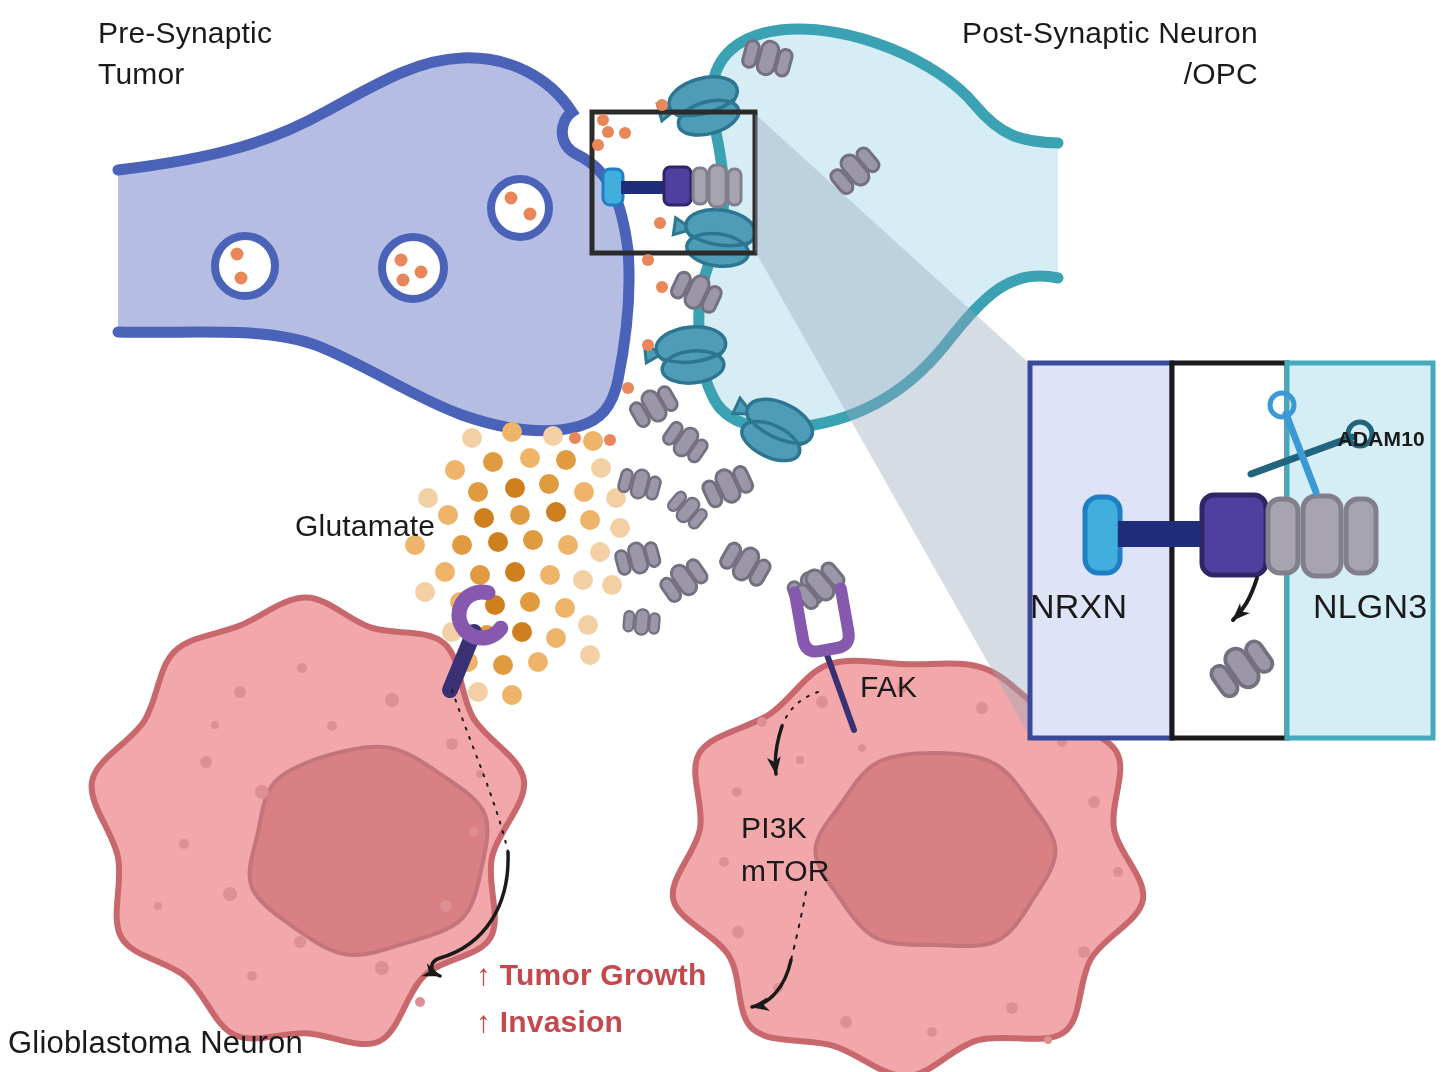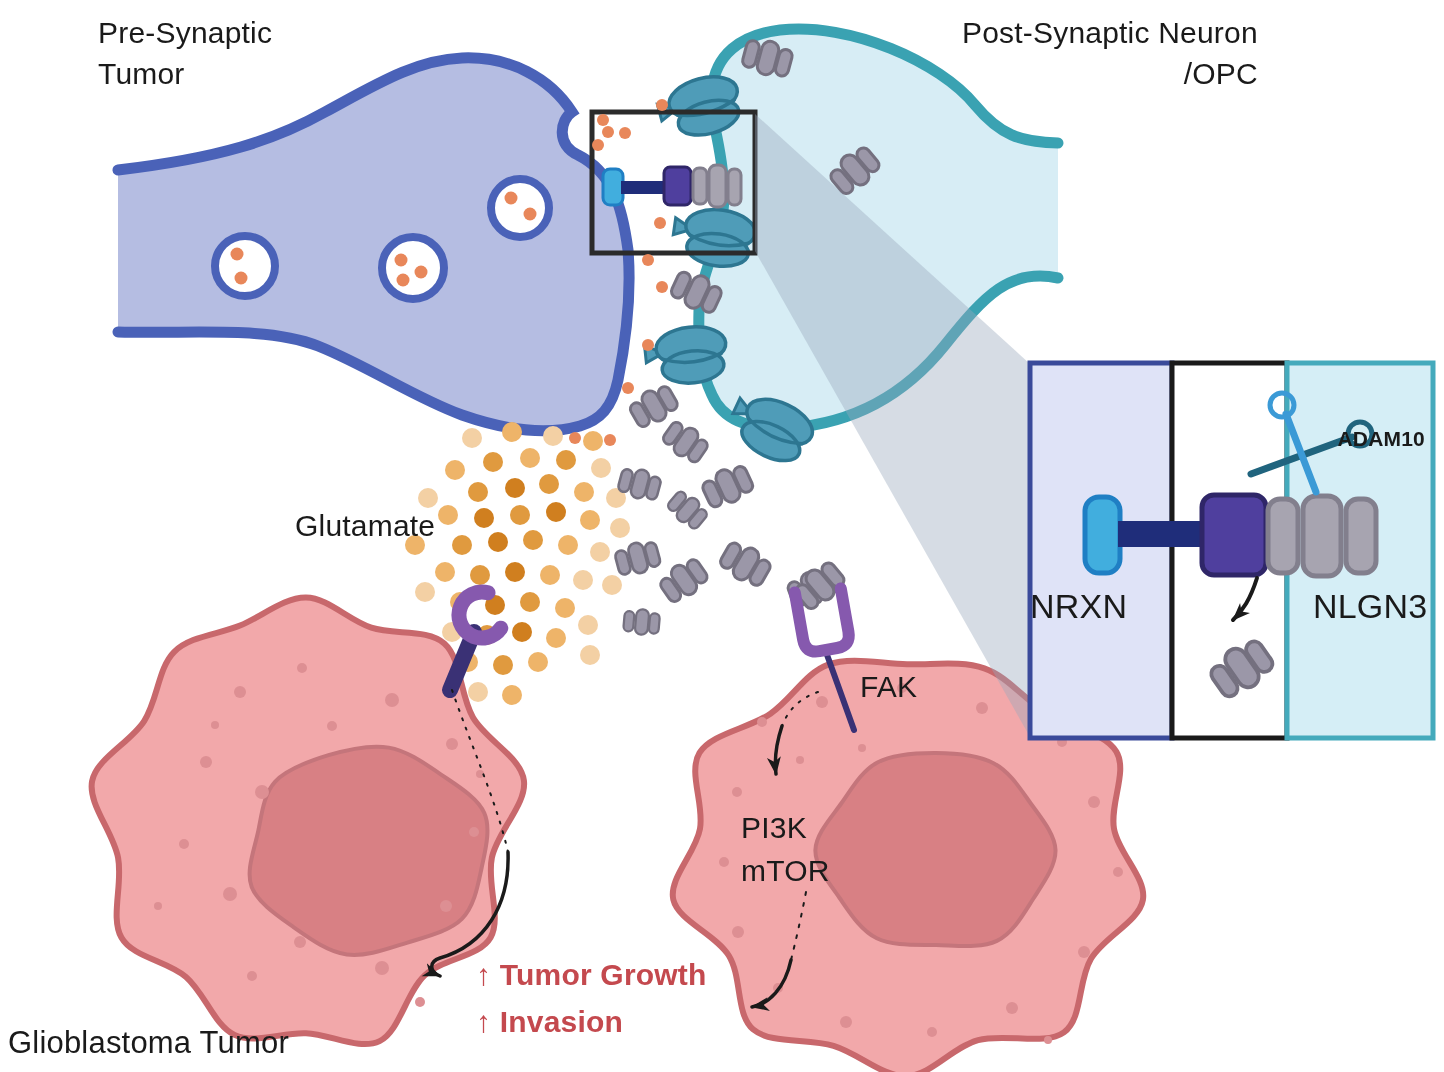--- a/index.html
+++ b/index.html
@@ -343,18 +343,18 @@
 <div class="lbl" style="left:98px;top:12px;">Pre-Synaptic
 Tumor</div>
 <div class="lbl" style="left:962px;top:12px;text-align:right;">Post-Synaptic Neuron
 /OPC</div>
 <div class="lbl" style="left:261px;top:505px;margin-left:34px;">Glutamate</div>
 <div class="lbl" style="left:860px;top:666px;">FAK</div>
 <div class="lbl" style="left:741px;top:806px;line-height:43px;">PI3K
 mTOR</div>
 <div class="lbl red" style="left:476px;top:951px;">↑ Tumor Growth
 ↑ Invasion</div>
-<div class="lbl" style="left:8px;top:1022px;font-size:31px;">Glioblastoma Tumor</div>
+<div class="lbl" style="left:8px;top:1022px;font-size:31px;">Glioblastoma Neuron</div>
 <div class="lbl big center" style="left:1030px;top:586px;width:142px;">NRXN</div>
 <div class="lbl big center" style="left:1313px;top:586px;width:146px;">NLGN3</div>
 <div class="lbl small right" style="left:1329px;top:389px;width:96px;">ADAM10</div>
 
 </div>
 
 </body></html>

